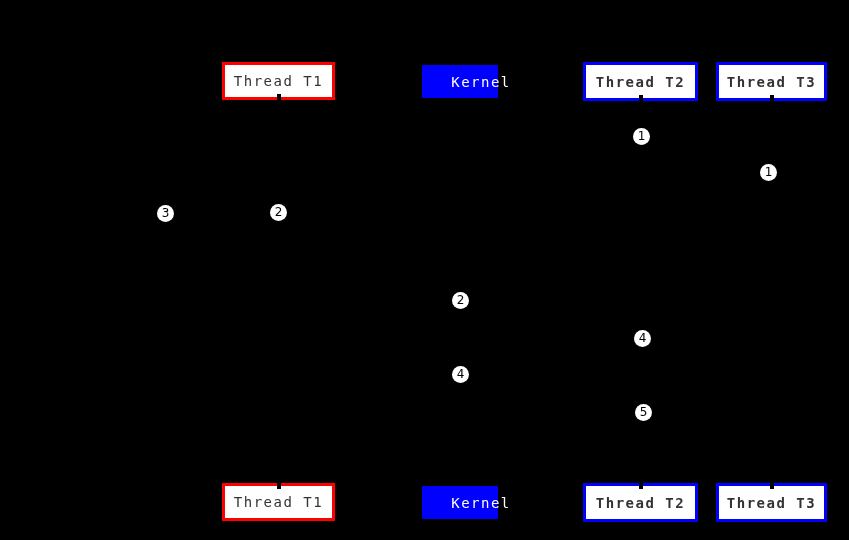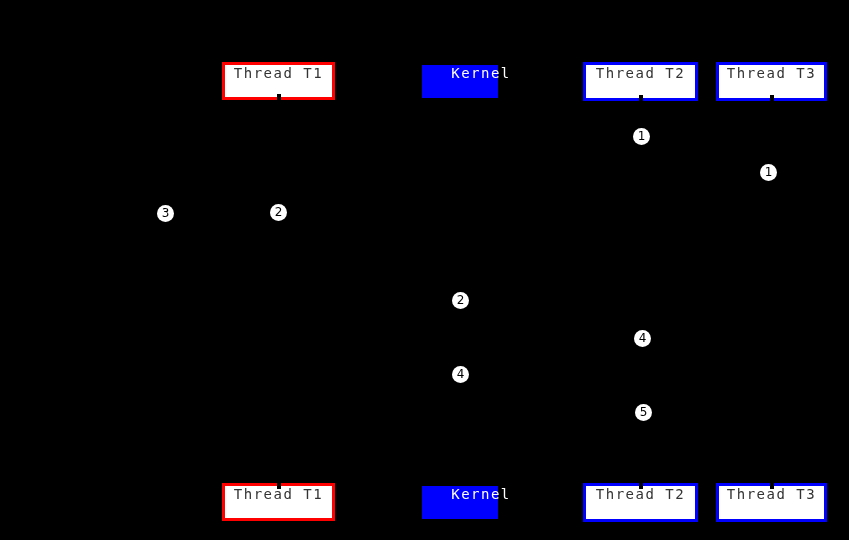--- a/index.html
+++ b/index.html
@@ -13,29 +13,29 @@
     height: 540px;
     background: #000000;
     overflow: hidden;
     font-family: "DejaVu Sans Mono", "Liberation Mono", monospace;
   }
   .lbox {
     position: absolute;
     box-sizing: border-box;
     background: #ffffff;
     display: flex;
-    align-items: flex-start;
+    align-items: center;
     justify-content: center;
     font-size: 14px;
     letter-spacing: 1.5px;
     color: #333333;
     white-space: nowrap;
   }
   .lbox.red    { border: 3px solid #ff0000; }
-  .lbox.blue   { border: 3px solid #0000ff; }
+  .lbox.blue   { border: 3px solid #0000ff; font-weight: bold; }
   .lbox.kernel { background: #0000ff; color: #ffffff; border: none; padding-left: 42px; }
   .notch {
     position: absolute;
     width: 4px;
     height: 6px;
     background: #000000;
     left: 50%;
     margin-left: -2px;
   }
   .notch.b { bottom: -3px; }

